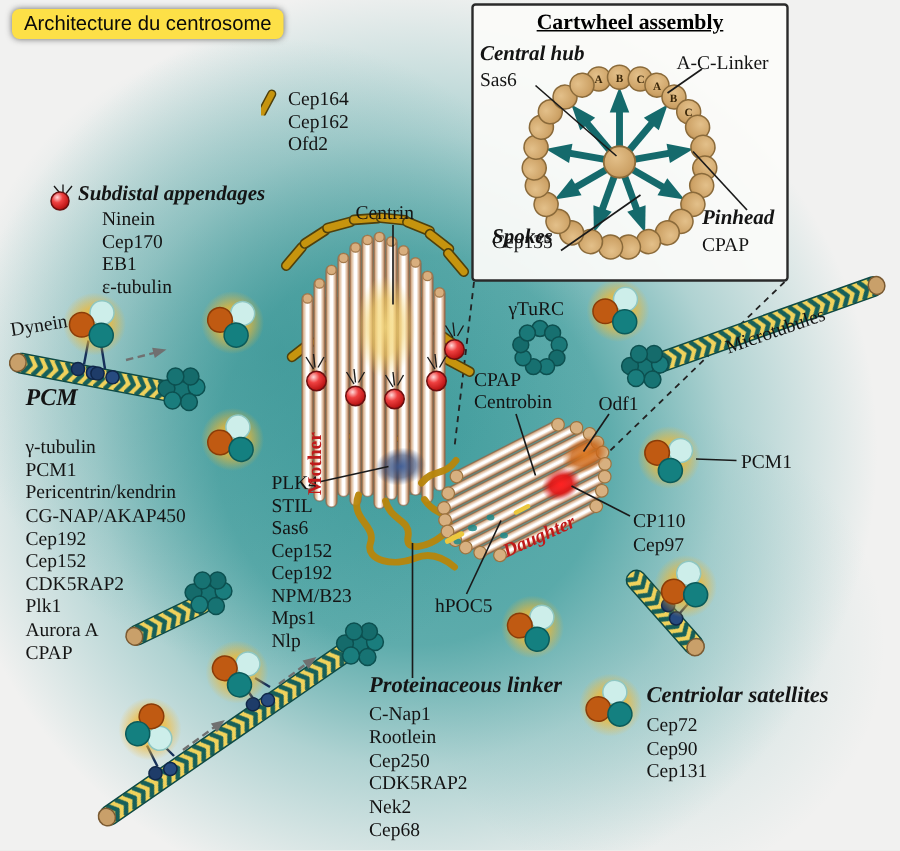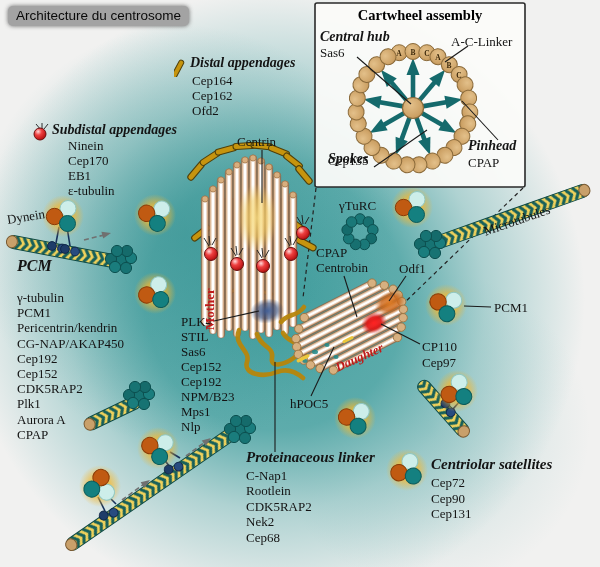--- a/index.html
+++ b/index.html
@@ -9,24 +9,24 @@
       background:
         radial-gradient(circle 210px at 185px 235px, rgba(52,145,145,.55) 0%, rgba(52,145,145,0) 100%),
         radial-gradient(circle 310px at 275px 300px, rgba(62,157,157,.96) 0%, rgba(62,157,157,.82) 42%, rgba(84,168,168,.42) 68%, rgba(120,180,180,0) 100%),
         radial-gradient(circle 160px at 430px 430px, rgba(70,160,160,.25) 0%, rgba(70,160,160,0) 100%),
         #f1f1f0;}
   svg{position:absolute;left:0;top:0;}
   .lbl{position:absolute;font-size:13px;color:#141414;white-space:nowrap;line-height:15px;}
   .hd{font-weight:bold;font-style:italic;font-size:14px;}
   .items div{height:15px;}
   .title-badge{position:absolute;left:8px;top:6px;font-family:"Liberation Sans",sans-serif;
-      font-size:13.5px;color:#0a0a0a;background:#a3a3a3;border-radius:5px;padding:2px 8px 3px;
+      font-size:13.5px;color:#0a0a0a;background:#fde047;border-radius:5px;padding:2px 8px 3px;
       box-shadow:0 0 4px rgba(80,80,80,.85);}
   .inset-title{position:absolute;left:315px;top:7px;width:210px;text-align:center;
-      font-weight:bold;font-size:14.5px;}
+      font-weight:bold;font-size:14.5px;text-decoration:underline;}
   .red-rot{position:absolute;color:#c01a1a;font-weight:bold;font-size:13px;}
 </style>
 </head>
 <body>
 
 <div id="stage">
   <div id="bg"></div>
 
   <svg width="600" height="567" viewBox="0 0 600 567">
     <defs>
@@ -388,21 +388,20 @@
   <div class="lbl" style="left:451px;top:34px">A-C-Linker</div>
   <div class="lbl hd" style="left:328px;top:151px">Spokes</div>
   <div class="lbl" style="left:328px;top:153px">Cep135</div>
   <div class="lbl hd" style="left:468px;top:138px">Pinhead</div>
   <div class="lbl" style="left:468px;top:155px">CPAP</div>
 
   <div class="lbl" style="left:174px;top:55px">
     <svg width="14" height="20" style="position:absolute;left:0;top:2px">
       <rect x="-8" y="6" width="20" height="5" rx="2.5" fill="#c6940e" stroke="#4f400c" transform="rotate(-62,6,9)"></rect>
     </svg>
-    <div class="hd" style="margin-left:16px">Distal appendages</div>
     <div class="items" style="margin-left:18px;margin-top:3px">
       <div>Cep164</div>
       <div>Cep162</div>
       <div>Ofd2</div>
     </div>
   </div>
 
   <div class="lbl" style="left:31px;top:122px">
     <svg width="20" height="20" style="position:absolute;left:0;top:0">
       <path d="M10,8 L5,2 M11,7 L11,1 M13,7 L17,2" stroke="#1a1a1a" stroke-width="0.9" fill="none"></path>
@@ -458,20 +457,21 @@
   <div class="lbl" style="left:290px;top:396px">hPOC5</div>
 
   <div class="red-rot" style="left:202px;top:330px;transform:rotate(-90deg);transform-origin:top left">Mother</div>
   <div class="red-rot" style="left:336px;top:360px;font-style:italic;transform:rotate(-24deg);transform-origin:left center">Daughter</div>
 
   <div class="lbl" style="left:246px;top:450px">
     <div class="hd" style="font-size:15px">Proteinaceous linker</div>
     <div class="items" style="margin-top:3px;line-height:15.4px">
       <div style="height:15.4px">C-Nap1</div>
       <div style="height:15.4px">Rootlein</div>
+      <div style="height:15.4px">Cep250</div>
       <div style="height:15.4px">CDK5RAP2</div>
       <div style="height:15.4px">Nek2</div>
       <div style="height:15.4px">Cep68</div>
     </div>
   </div>
 
   <div class="lbl" style="left:431px;top:457px">
     <div class="hd" style="font-size:15px">Centriolar satellites</div>
     <div class="items" style="margin-top:3px;line-height:15.5px">
       <div style="height:15.5px">Cep72</div>

